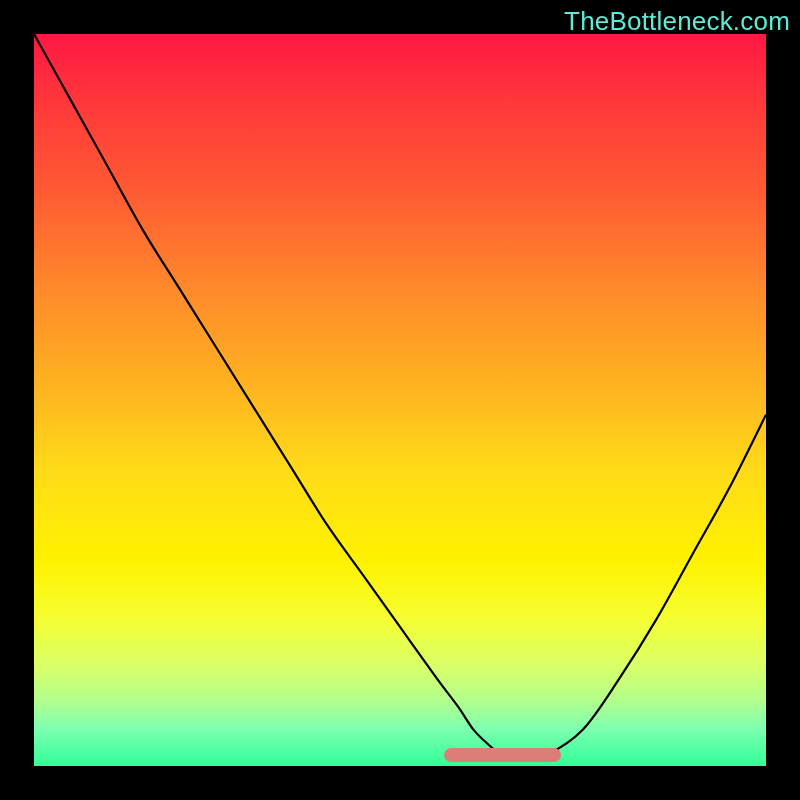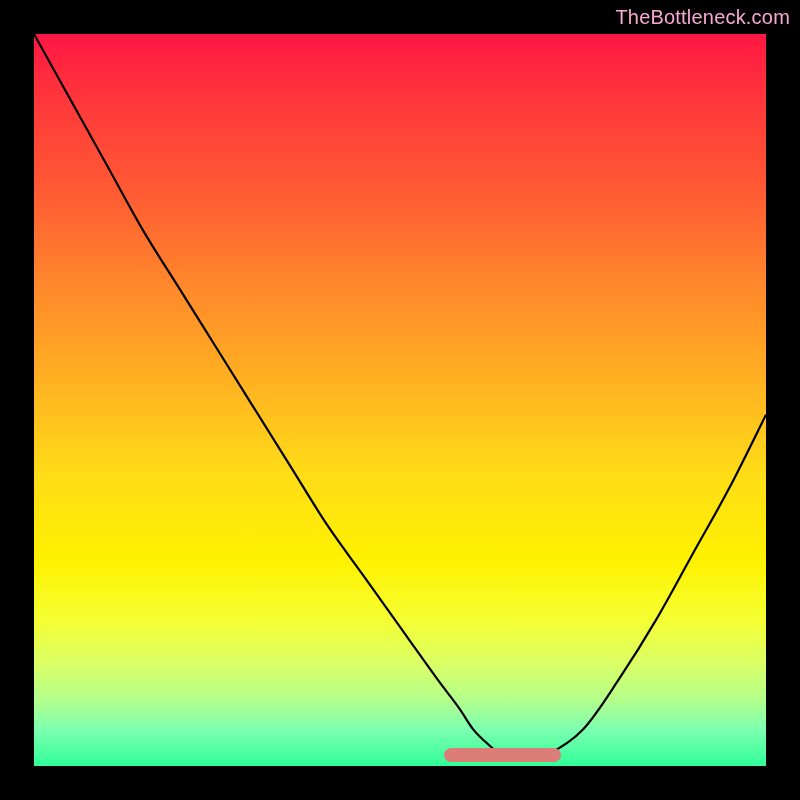--- a/index.html
+++ b/index.html
@@ -48,23 +48,23 @@
   .optimal-band {
     position: absolute;
     background: #dd7d77;
     border-radius: 50px;
   }
   .watermark {
     position: absolute;
     top: 6px;
     right: 10px;
     font-family: Arial, Helvetica, sans-serif;
-    font-size: 20px;
+    font-size: 26px;
     font-weight: 500;
-    color: #f9a8d4;
+    color: #5eead4;
     letter-spacing: 0.2px;
   }
 </style>
 </head>
 <body>
 
 <div class="frame">
 
   <div class="watermark">TheBottleneck.com</div>
 

